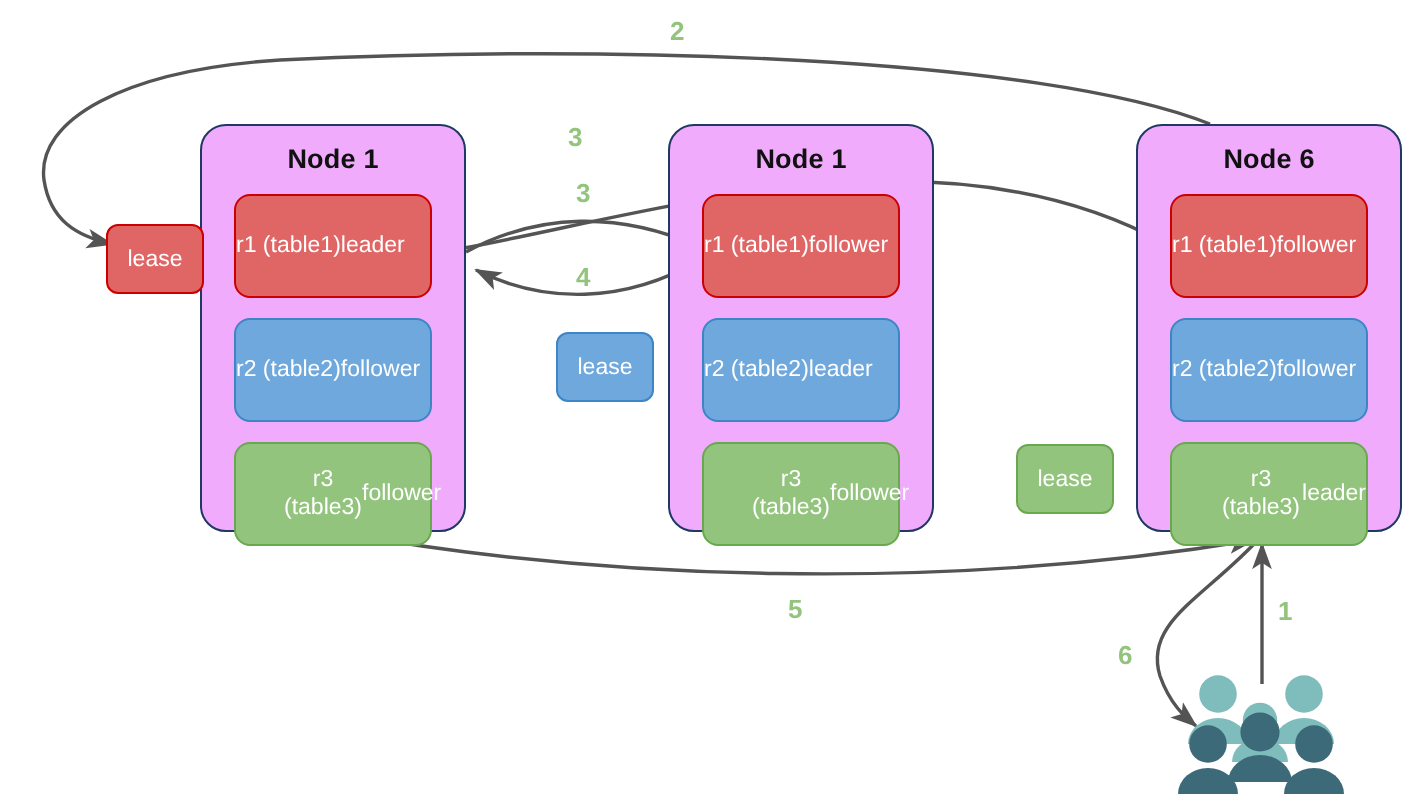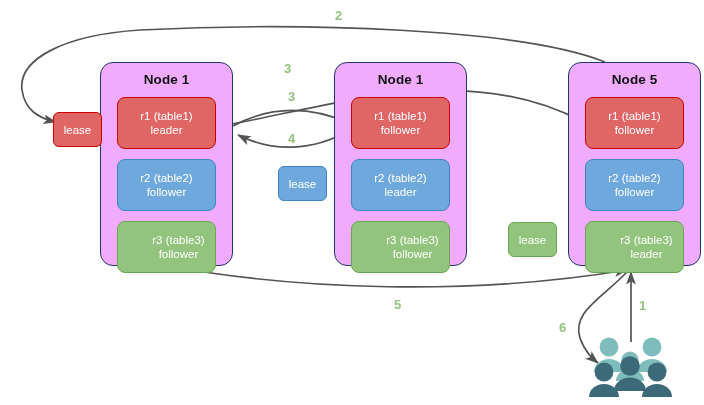--- a/index.html
+++ b/index.html
@@ -10,22 +10,22 @@
   svg.layer{position:absolute;left:0;top:0;width:704px;height:405px;overflow:visible;}
   svg.edges{z-index:1;}
   svg.people{z-index:3;}
 
   .node{position:absolute;background:#f0abfc;border:1.6px solid #1f3864;
         border-radius:13px;box-sizing:border-box;z-index:2;}
   .node-title{position:absolute;left:0;right:0;top:9px;text-align:center;
         font-size:13.5px;font-weight:bold;color:#111111;letter-spacing:.1px;}
 
   .rep{position:absolute;left:16px;right:16px;height:52px;border-radius:8px;
-       box-sizing:border-box;display:flex;flex-direction:column;align-items:center;
-       justify-content:center;color:#ffffff;font-size:11.5px;line-height:14px;
+       box-sizing:border-box;display:flex;flex-direction:row;align-items:center;
+       color:#ffffff;font-size:11.5px;line-height:14px;
        text-align:center;}
   .rep.r1{top:34px;background:#e06666;border:1.8px solid #cc0000;}
   .rep.r2{top:96px;background:#6fa8dc;border:1.8px solid #3d85c6;}
   .rep.r3{top:158px;background:#93c47d;border:1.8px solid #6aa84f;padding-left:24px;}
   .rep span{display:block;}
 
   .lease{position:absolute;height:35px;border-radius:6px;box-sizing:border-box;
          display:flex;align-items:center;justify-content:center;color:#ffffff;
          font-size:11.5px;z-index:4;}
   .lease.red{background:#e06666;border:1.8px solid #cc0000;}
@@ -87,21 +87,21 @@
       <span>r2 (table2)</span>
       <span>leader</span>
     </div>
     <div class="rep r3">
       <span>r3 (table3)</span>
       <span>follower</span>
     </div>
   </div>
 
   <div class="node" style="left:568px;top:62px;width:133px;height:204px;">
-    <div class="node-title">Node 5</div>
+    <div class="node-title">Node 6</div>
     <div class="rep r1">
       <span>r1 (table1)</span>
       <span>follower</span>
     </div>
     <div class="rep r2">
       <span>r2 (table2)</span>
       <span>follower</span>
     </div>
     <div class="rep r3">
       <span>r3 (table3)</span>

